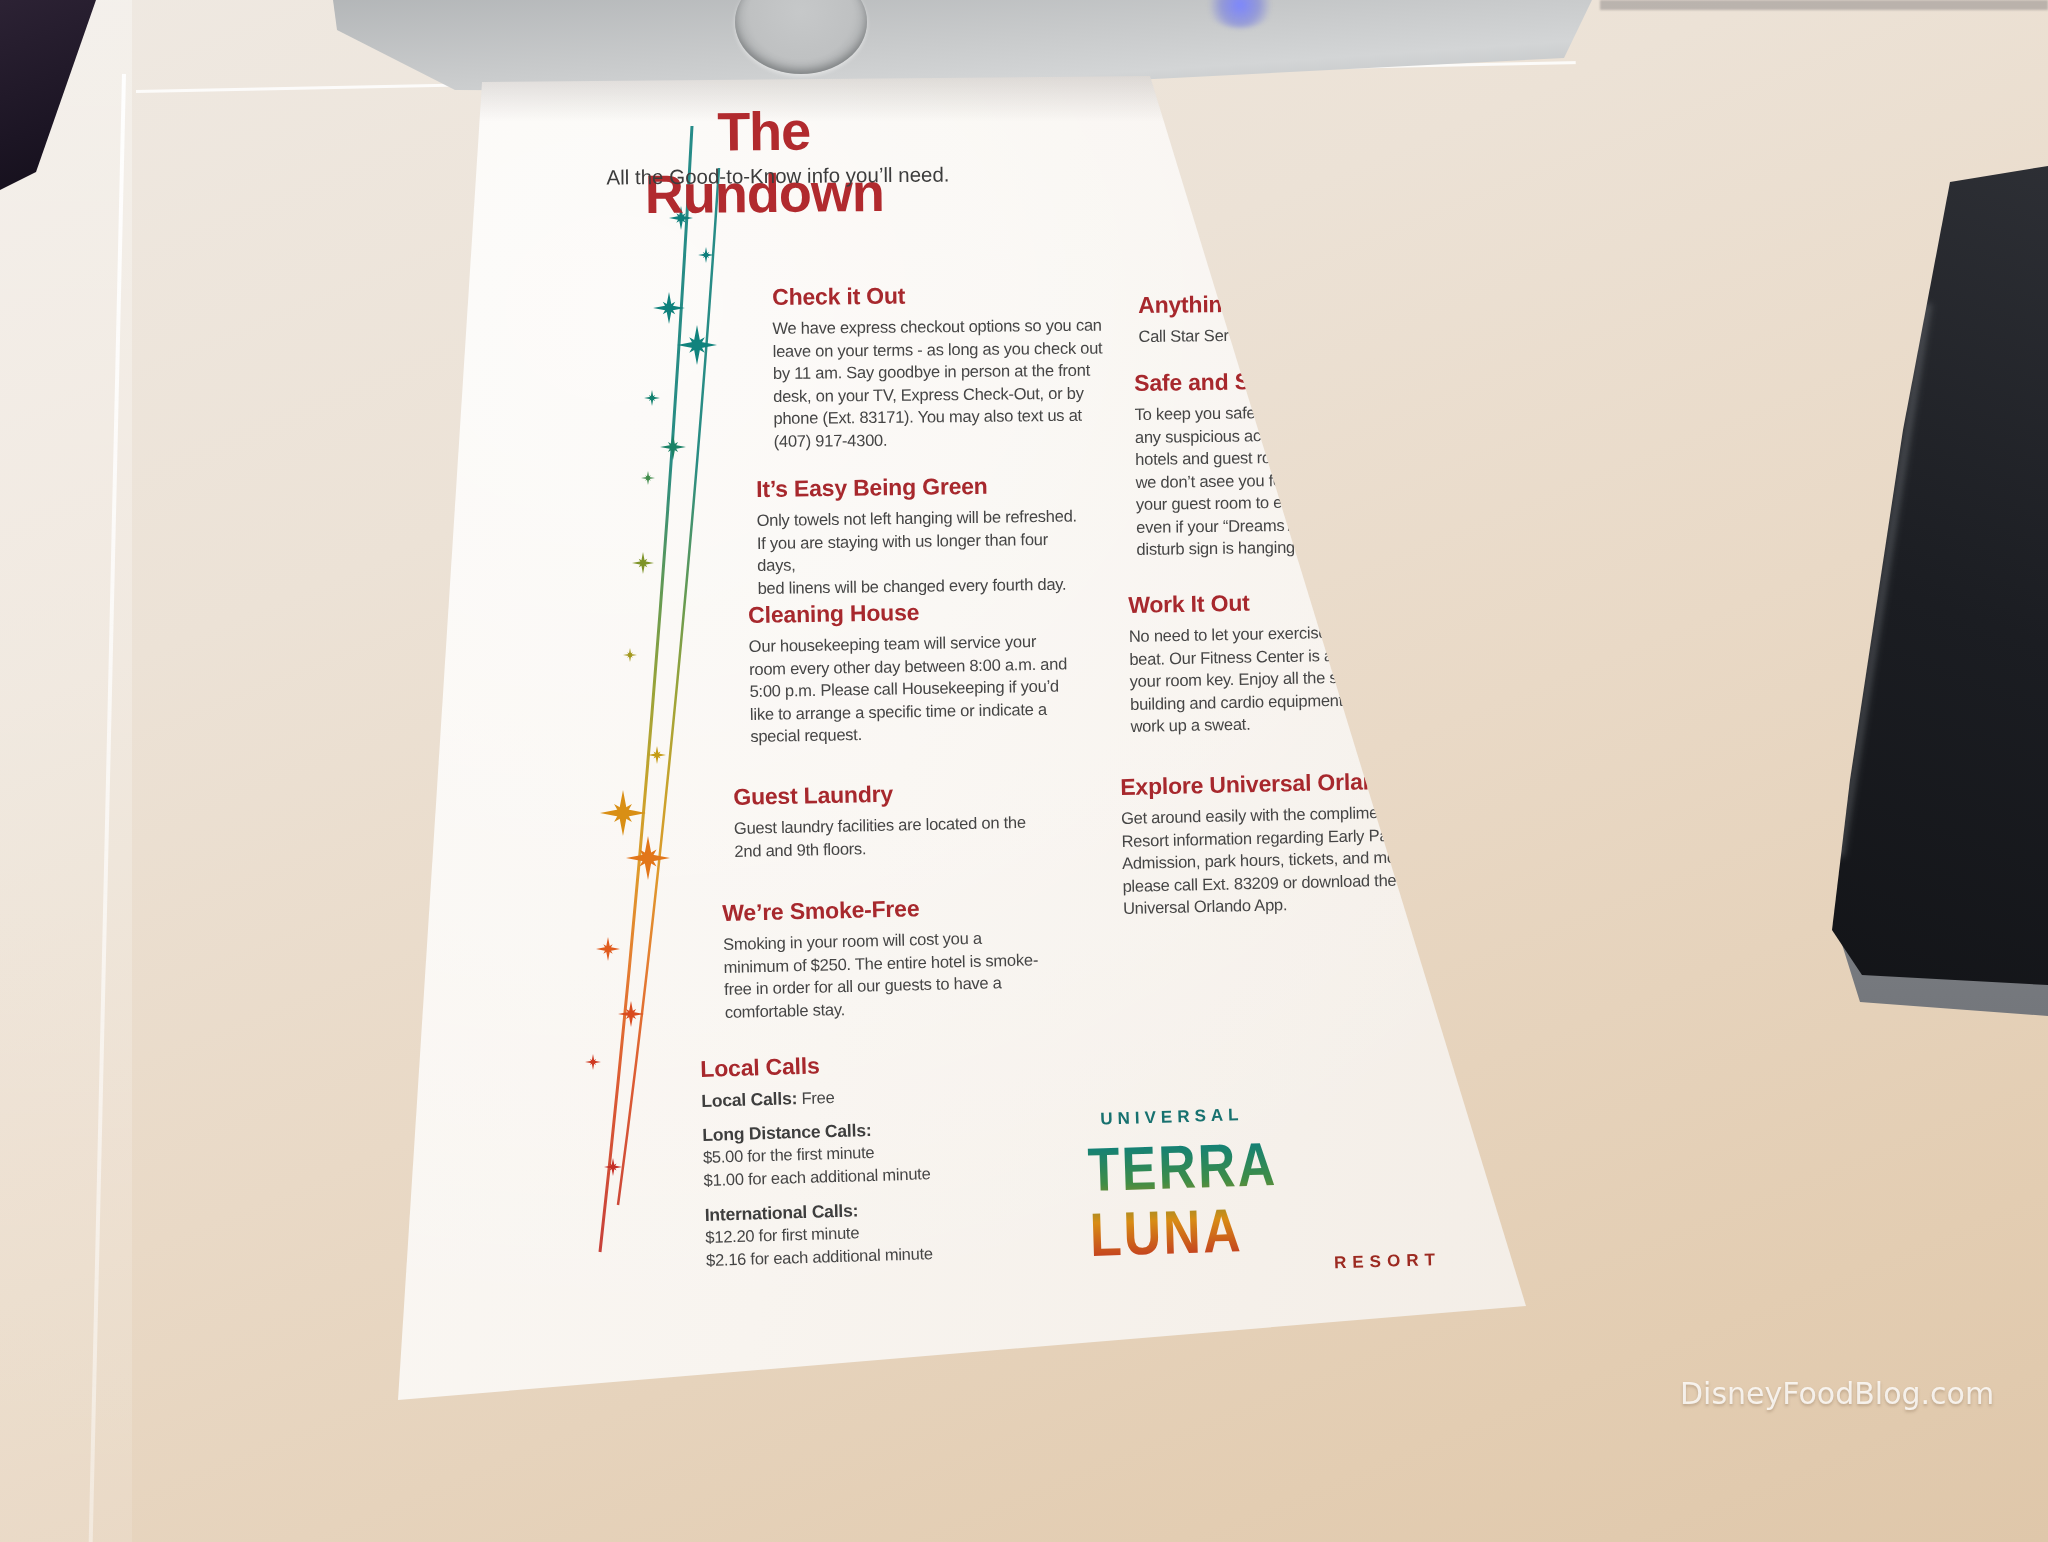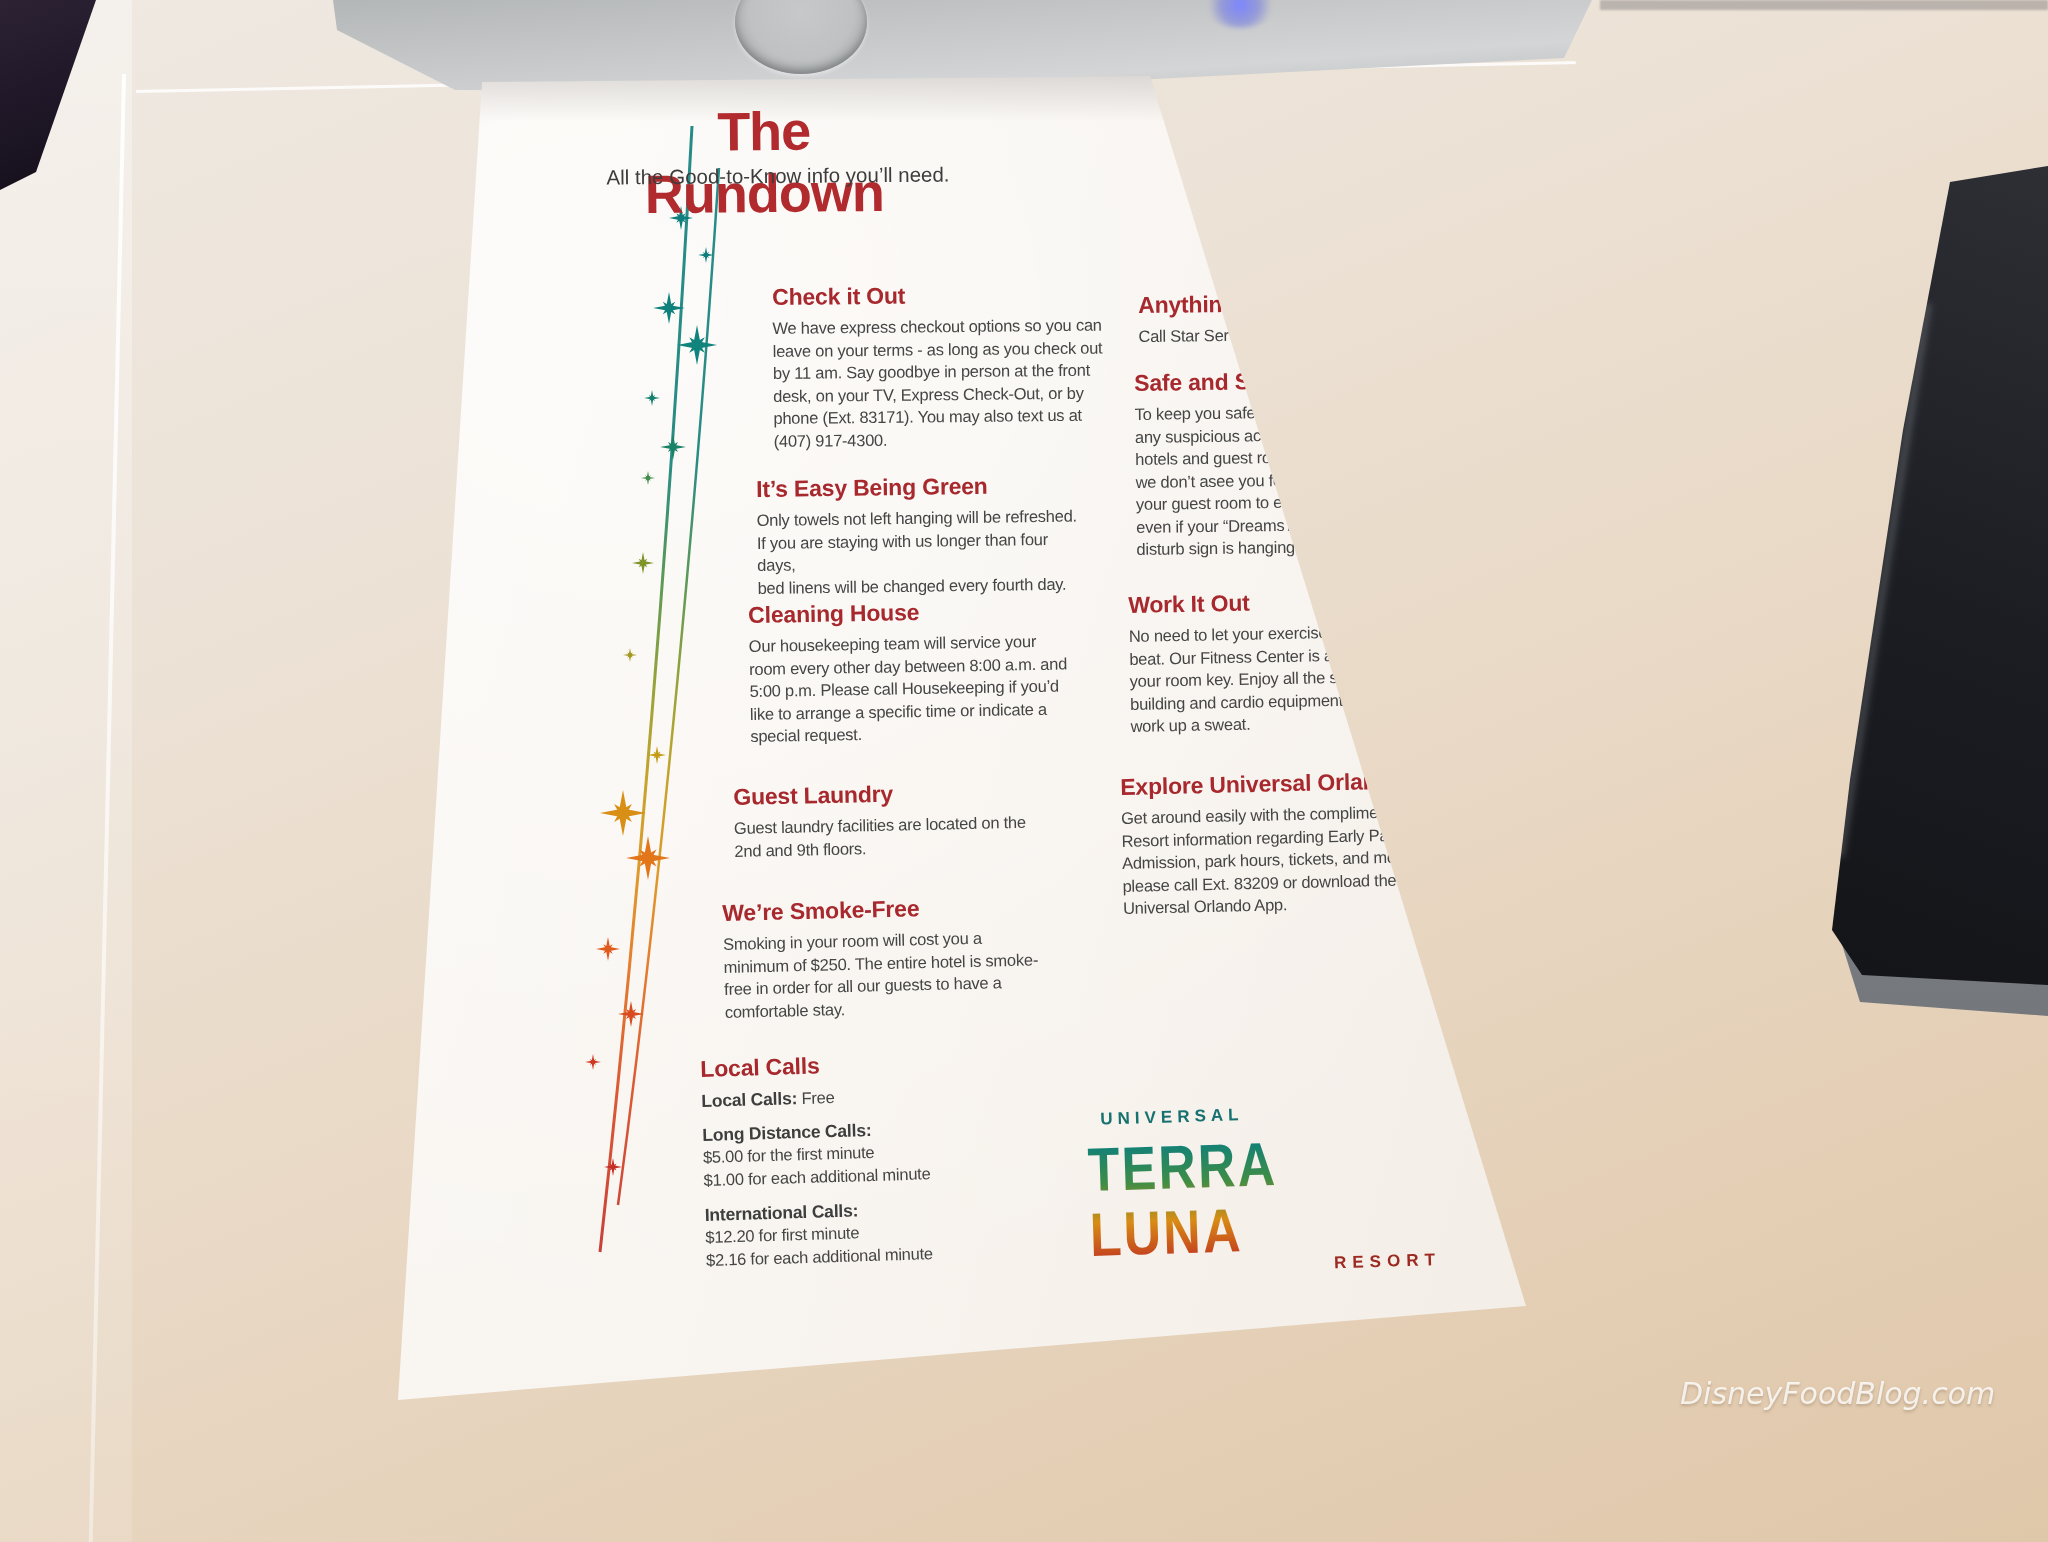--- a/index.html
+++ b/index.html
@@ -77,21 +77,21 @@
   .logo-name{font-size:52px;font-weight:bold;letter-spacing:2px;line-height:1.05;
     transform:scaleY(1.18);transform-origin:left top;display:inline-block;margin-top:8px;
     background:linear-gradient(180deg,#0e7f7c 4%,#3f8d46 36%,#d88d15 66%,#c23a20 96%);
     -webkit-background-clip:text;background-clip:text;color:transparent;}
   .logo-resort{font-size:17px;font-weight:bold;letter-spacing:6px;color:var(--logo-resort-red,#9c2a21);
     text-align:right;margin-top:14px;padding-right:6px;}
   
   .trail{position:absolute;left:0;top:0;}
   .watermark{position:absolute;left:1680px;top:1376px;width:360px;
     font-family:"DejaVu Sans",sans-serif;font-size:30px;color:rgba(255,255,255,.8);
-    text-shadow:0 2px 3px rgba(120,95,70,.35);font-style:italic;}
+    text-shadow:0 2px 3px rgba(120,95,70,.35);}
 </style>
 </head>
 <body>
 
 <div class="stage">
 
   <div class="desk-left-strip"></div>
   <div class="desk-edge-line"></div>
   <div class="device-reflection"></div>
   <div class="table-corner"></div>

